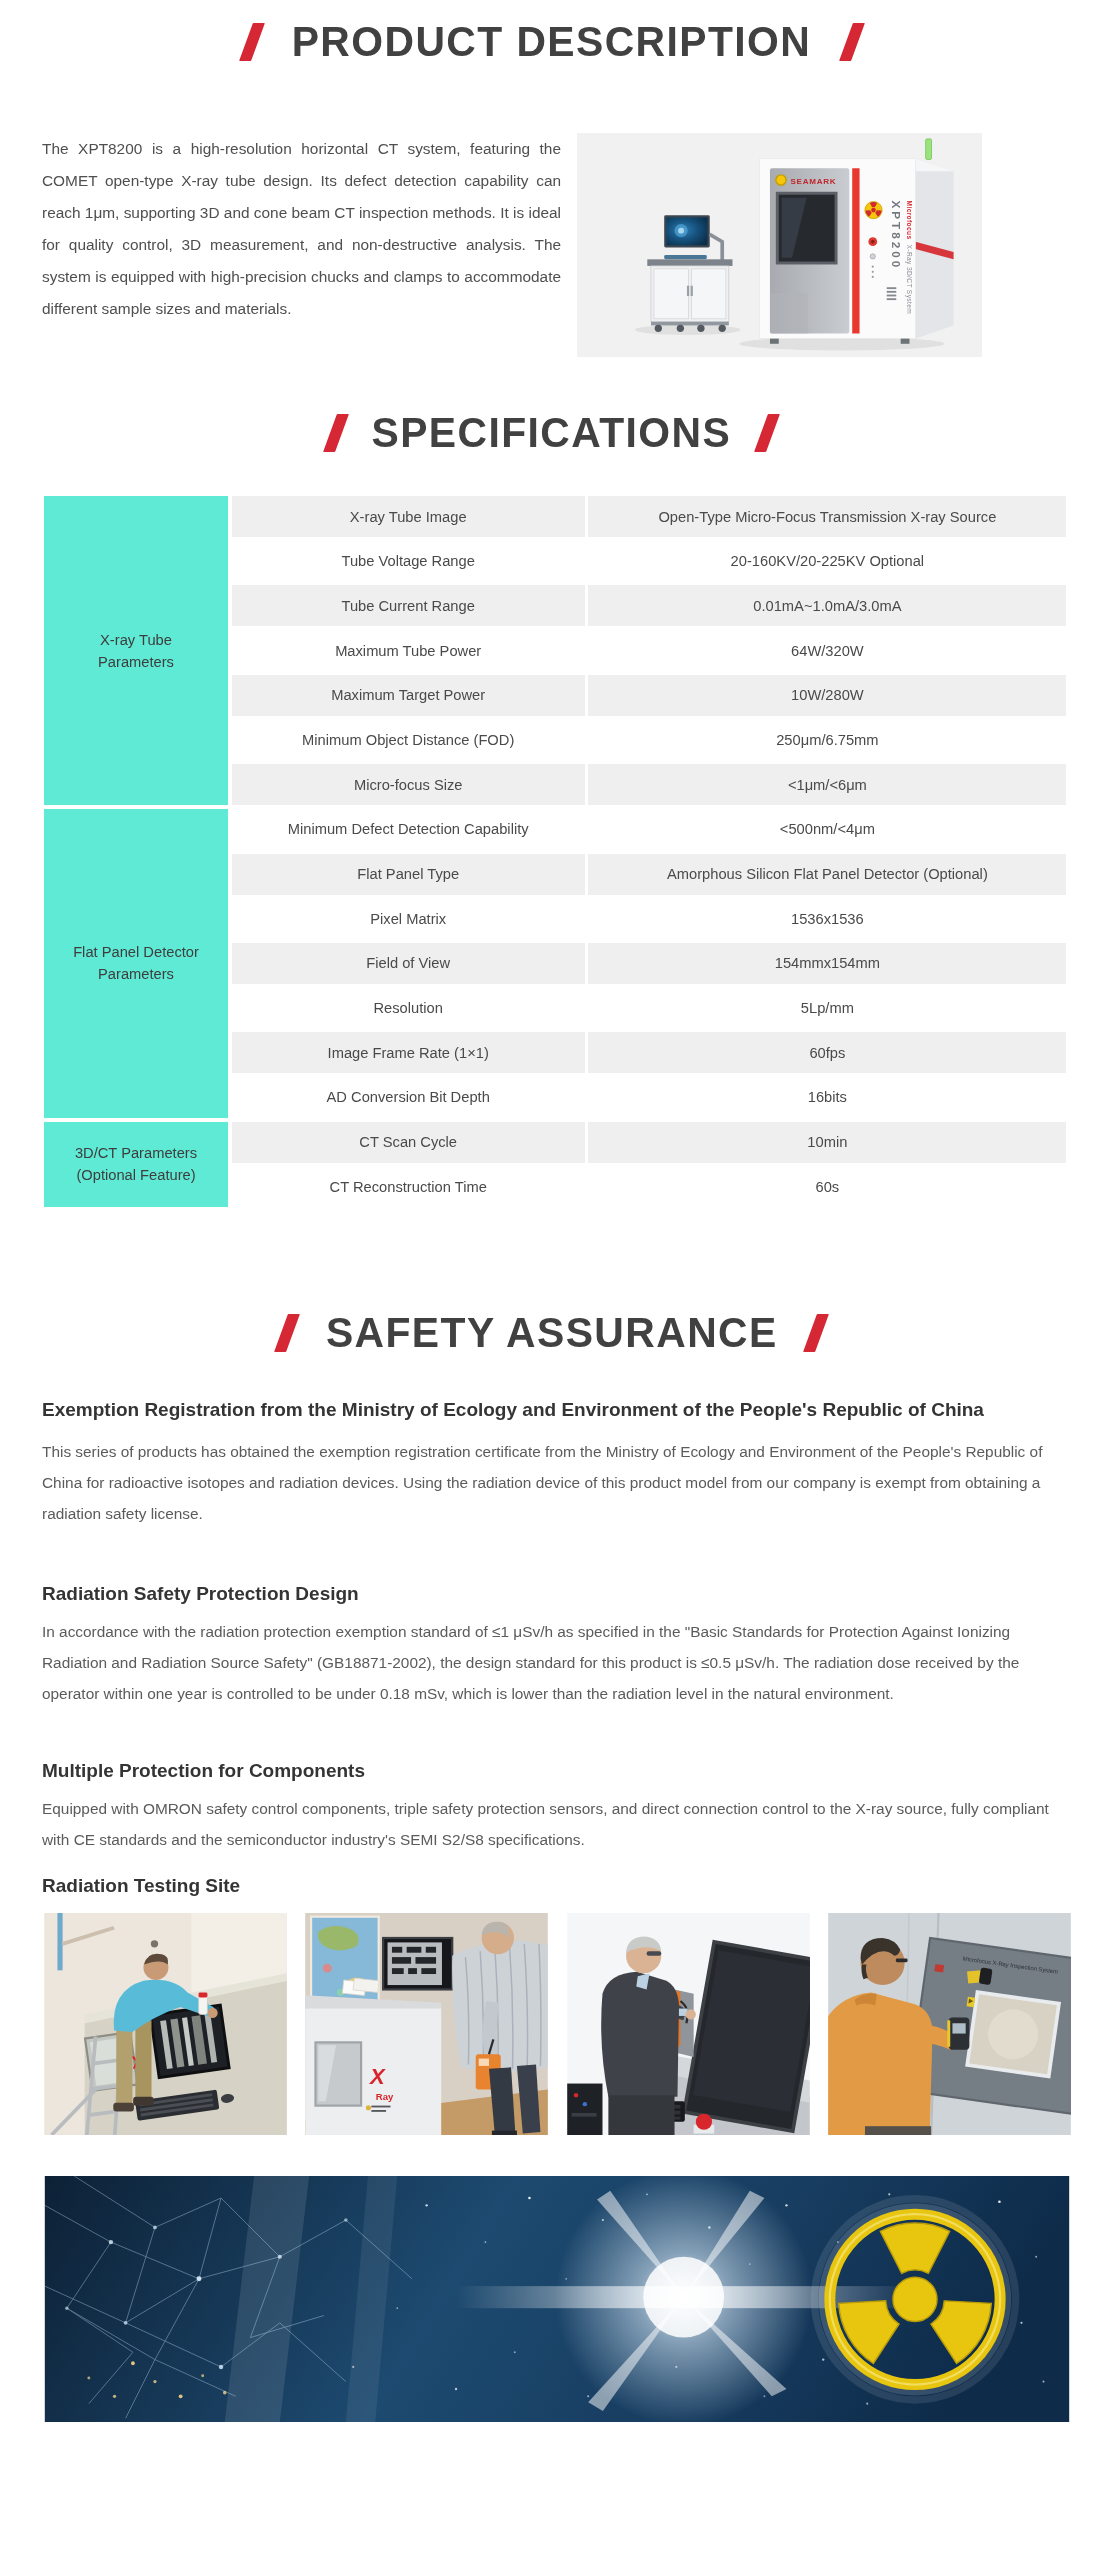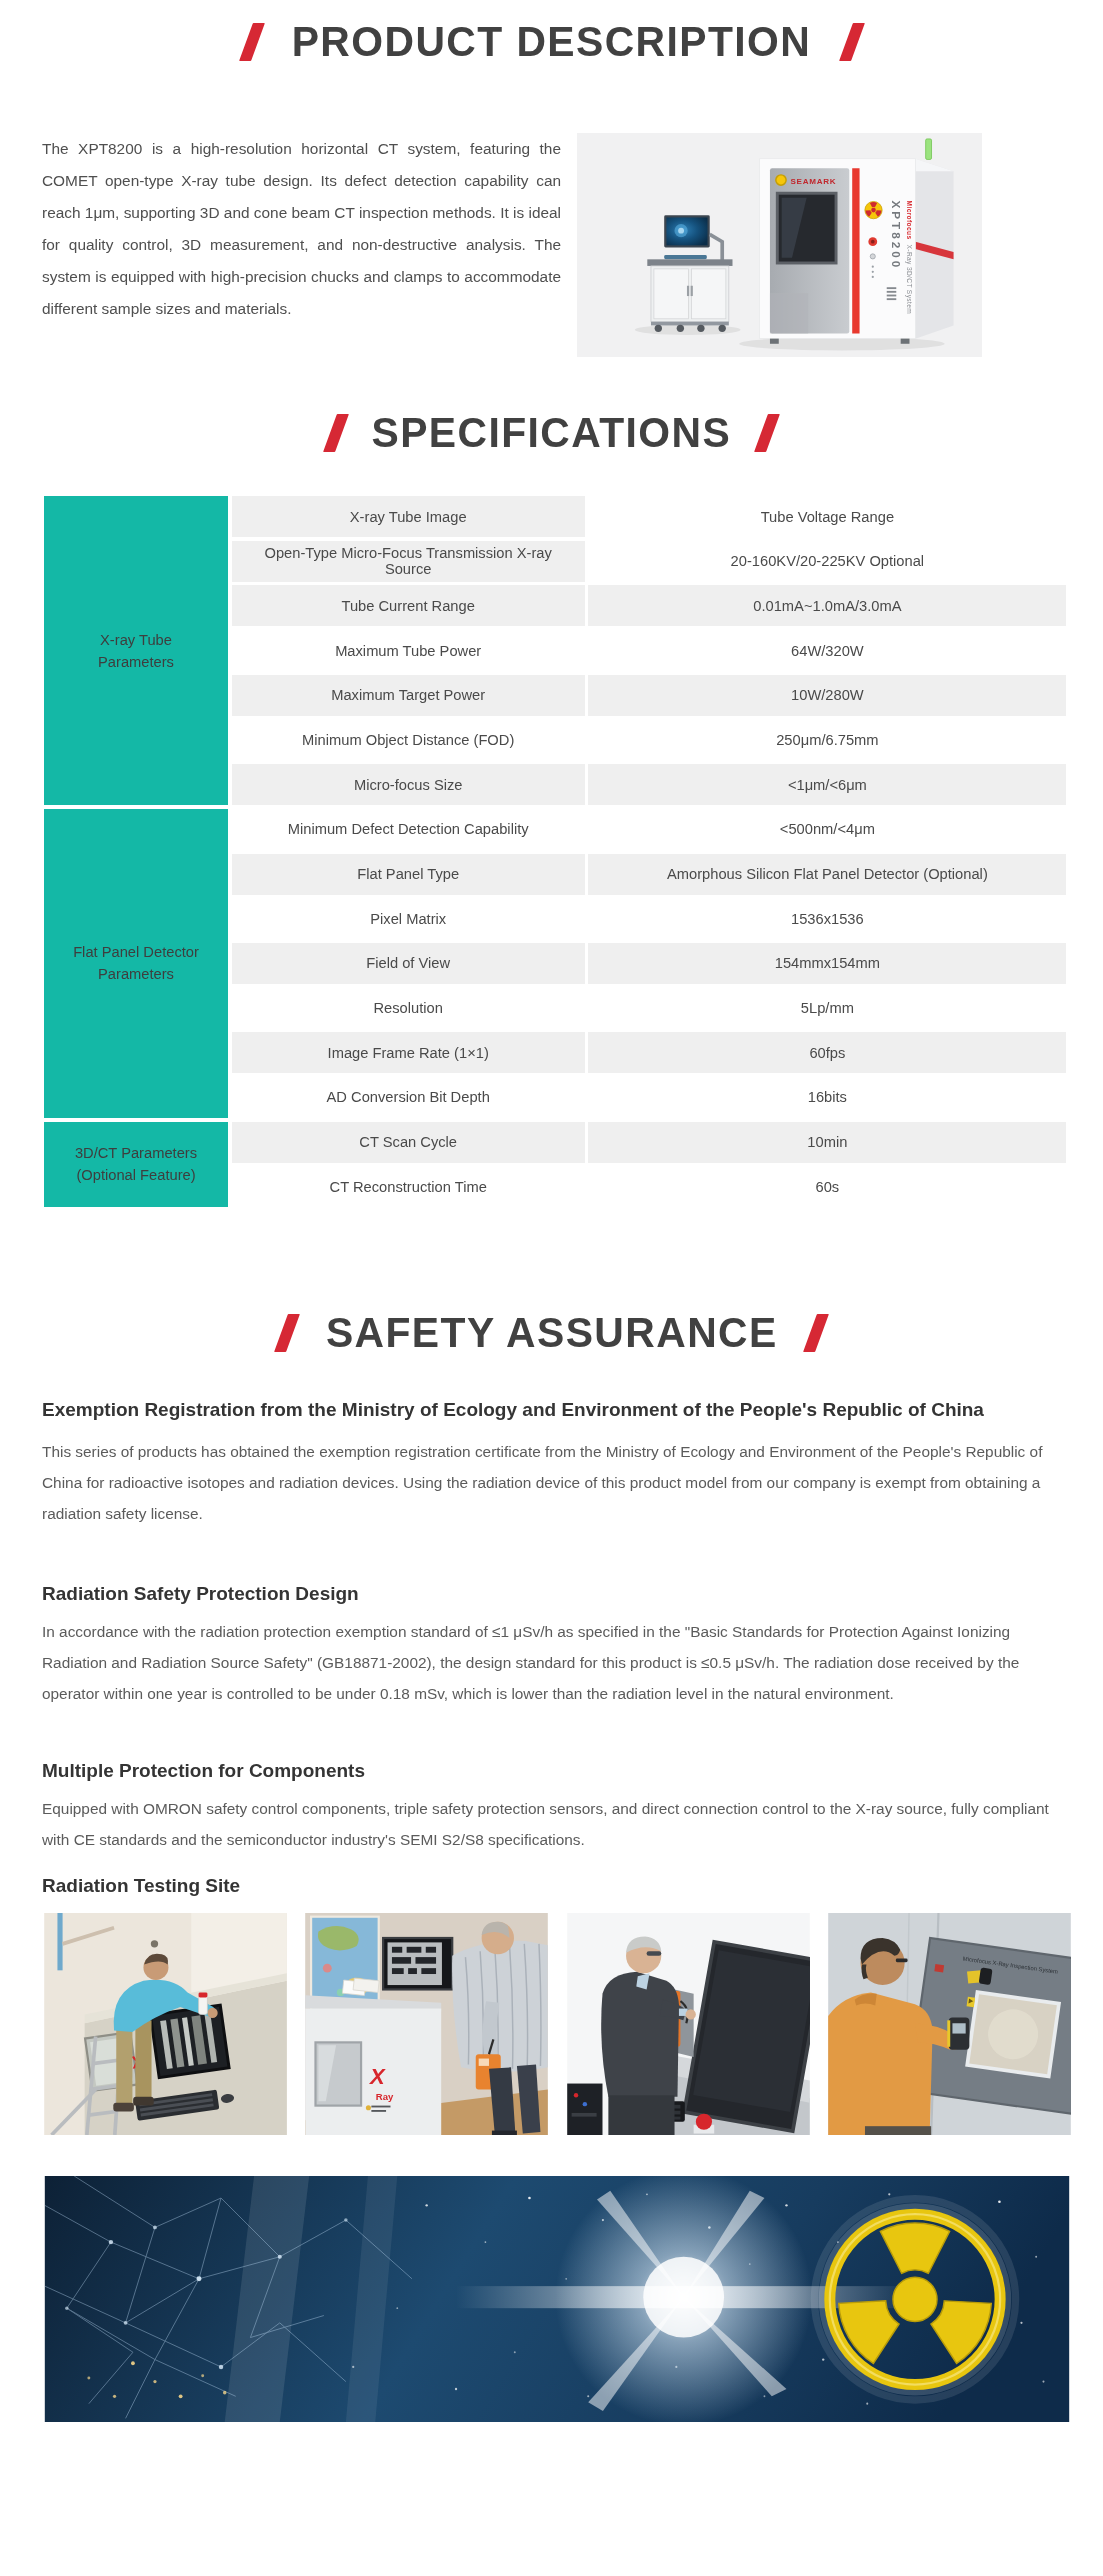--- a/index.html
+++ b/index.html
@@ -17,21 +17,21 @@
 
   
   .pd-wrap{display:flex;gap:16px;margin:68px 0 0 42px;align-items:flex-start;}
   .pd-text{width:519px;margin:0;font-size:15.4px;line-height:32px;color:#4f4f4f;text-align:justify;}
   .pd-image{width:405px;height:224px;background:#f1f1f2;flex:none;}
   .pd-image svg{display:block;}
 
   
   .spec-table{margin:40px 0 0 44px;width:1022px;display:grid;
     grid-template-columns:184px 353px 478px;grid-auto-rows:41px;gap:3.7px;}
-  .spec-group-label{background:#14b8a6;display:flex;align-items:center;justify-content:center;
+  .spec-group-label{background:#5eead4;display:flex;align-items:center;justify-content:center;
     text-align:center;font-size:14.7px;line-height:22px;color:#3e3e3e;padding:0 22px;}
   .spec-cell{display:flex;align-items:center;justify-content:center;text-align:center;
     font-size:14.7px;color:#4a4a4a;padding:0 8.8px;}
   .spec-cell.shade{background:#EFEFEF;}
   .spec-cell.plain{background:#ffffff;}
 
   
   .safety-content{padding:0 39px 0 42px;}
   .safety-content h3{margin:0;font-size:19px;line-height:26.5px;font-weight:700;color:#343434;}
   .safety-content p{margin:0;font-size:15.4px;line-height:31px;color:#5b5b5b;}
@@ -156,22 +156,22 @@
 
   <section>
     <div class="sec-title" id="t-specs">
       <span class="slash"></span>
       <h1>SPECIFICATIONS</h1>
       <span class="slash"></span>
     </div>
     <div class="spec-table">
         <div class="spec-group-label" style="grid-row: span 7;">X-ray Tube Parameters</div>
         <div class="spec-cell shade">X-ray Tube Image</div>
+        <div class="spec-cell shade">Open-Type Micro-Focus Transmission X-ray Source</div>
         <div class="spec-cell plain">Tube Voltage Range</div>
-        <div class="spec-cell shade">Open-Type Micro-Focus Transmission X-ray Source</div>
         <div class="spec-cell plain">20-160KV/20-225KV Optional</div>
         <div class="spec-cell shade">Tube Current Range</div>
         <div class="spec-cell shade">0.01mA~1.0mA/3.0mA</div>
         <div class="spec-cell plain">Maximum Tube Power</div>
         <div class="spec-cell plain">64W/320W</div>
         <div class="spec-cell shade">Maximum Target Power</div>
         <div class="spec-cell shade">10W/280W</div>
         <div class="spec-cell plain">Minimum Object Distance (FOD)</div>
         <div class="spec-cell plain">250μm/6.75mm</div>
         <div class="spec-cell shade">Micro-focus Size</div>

